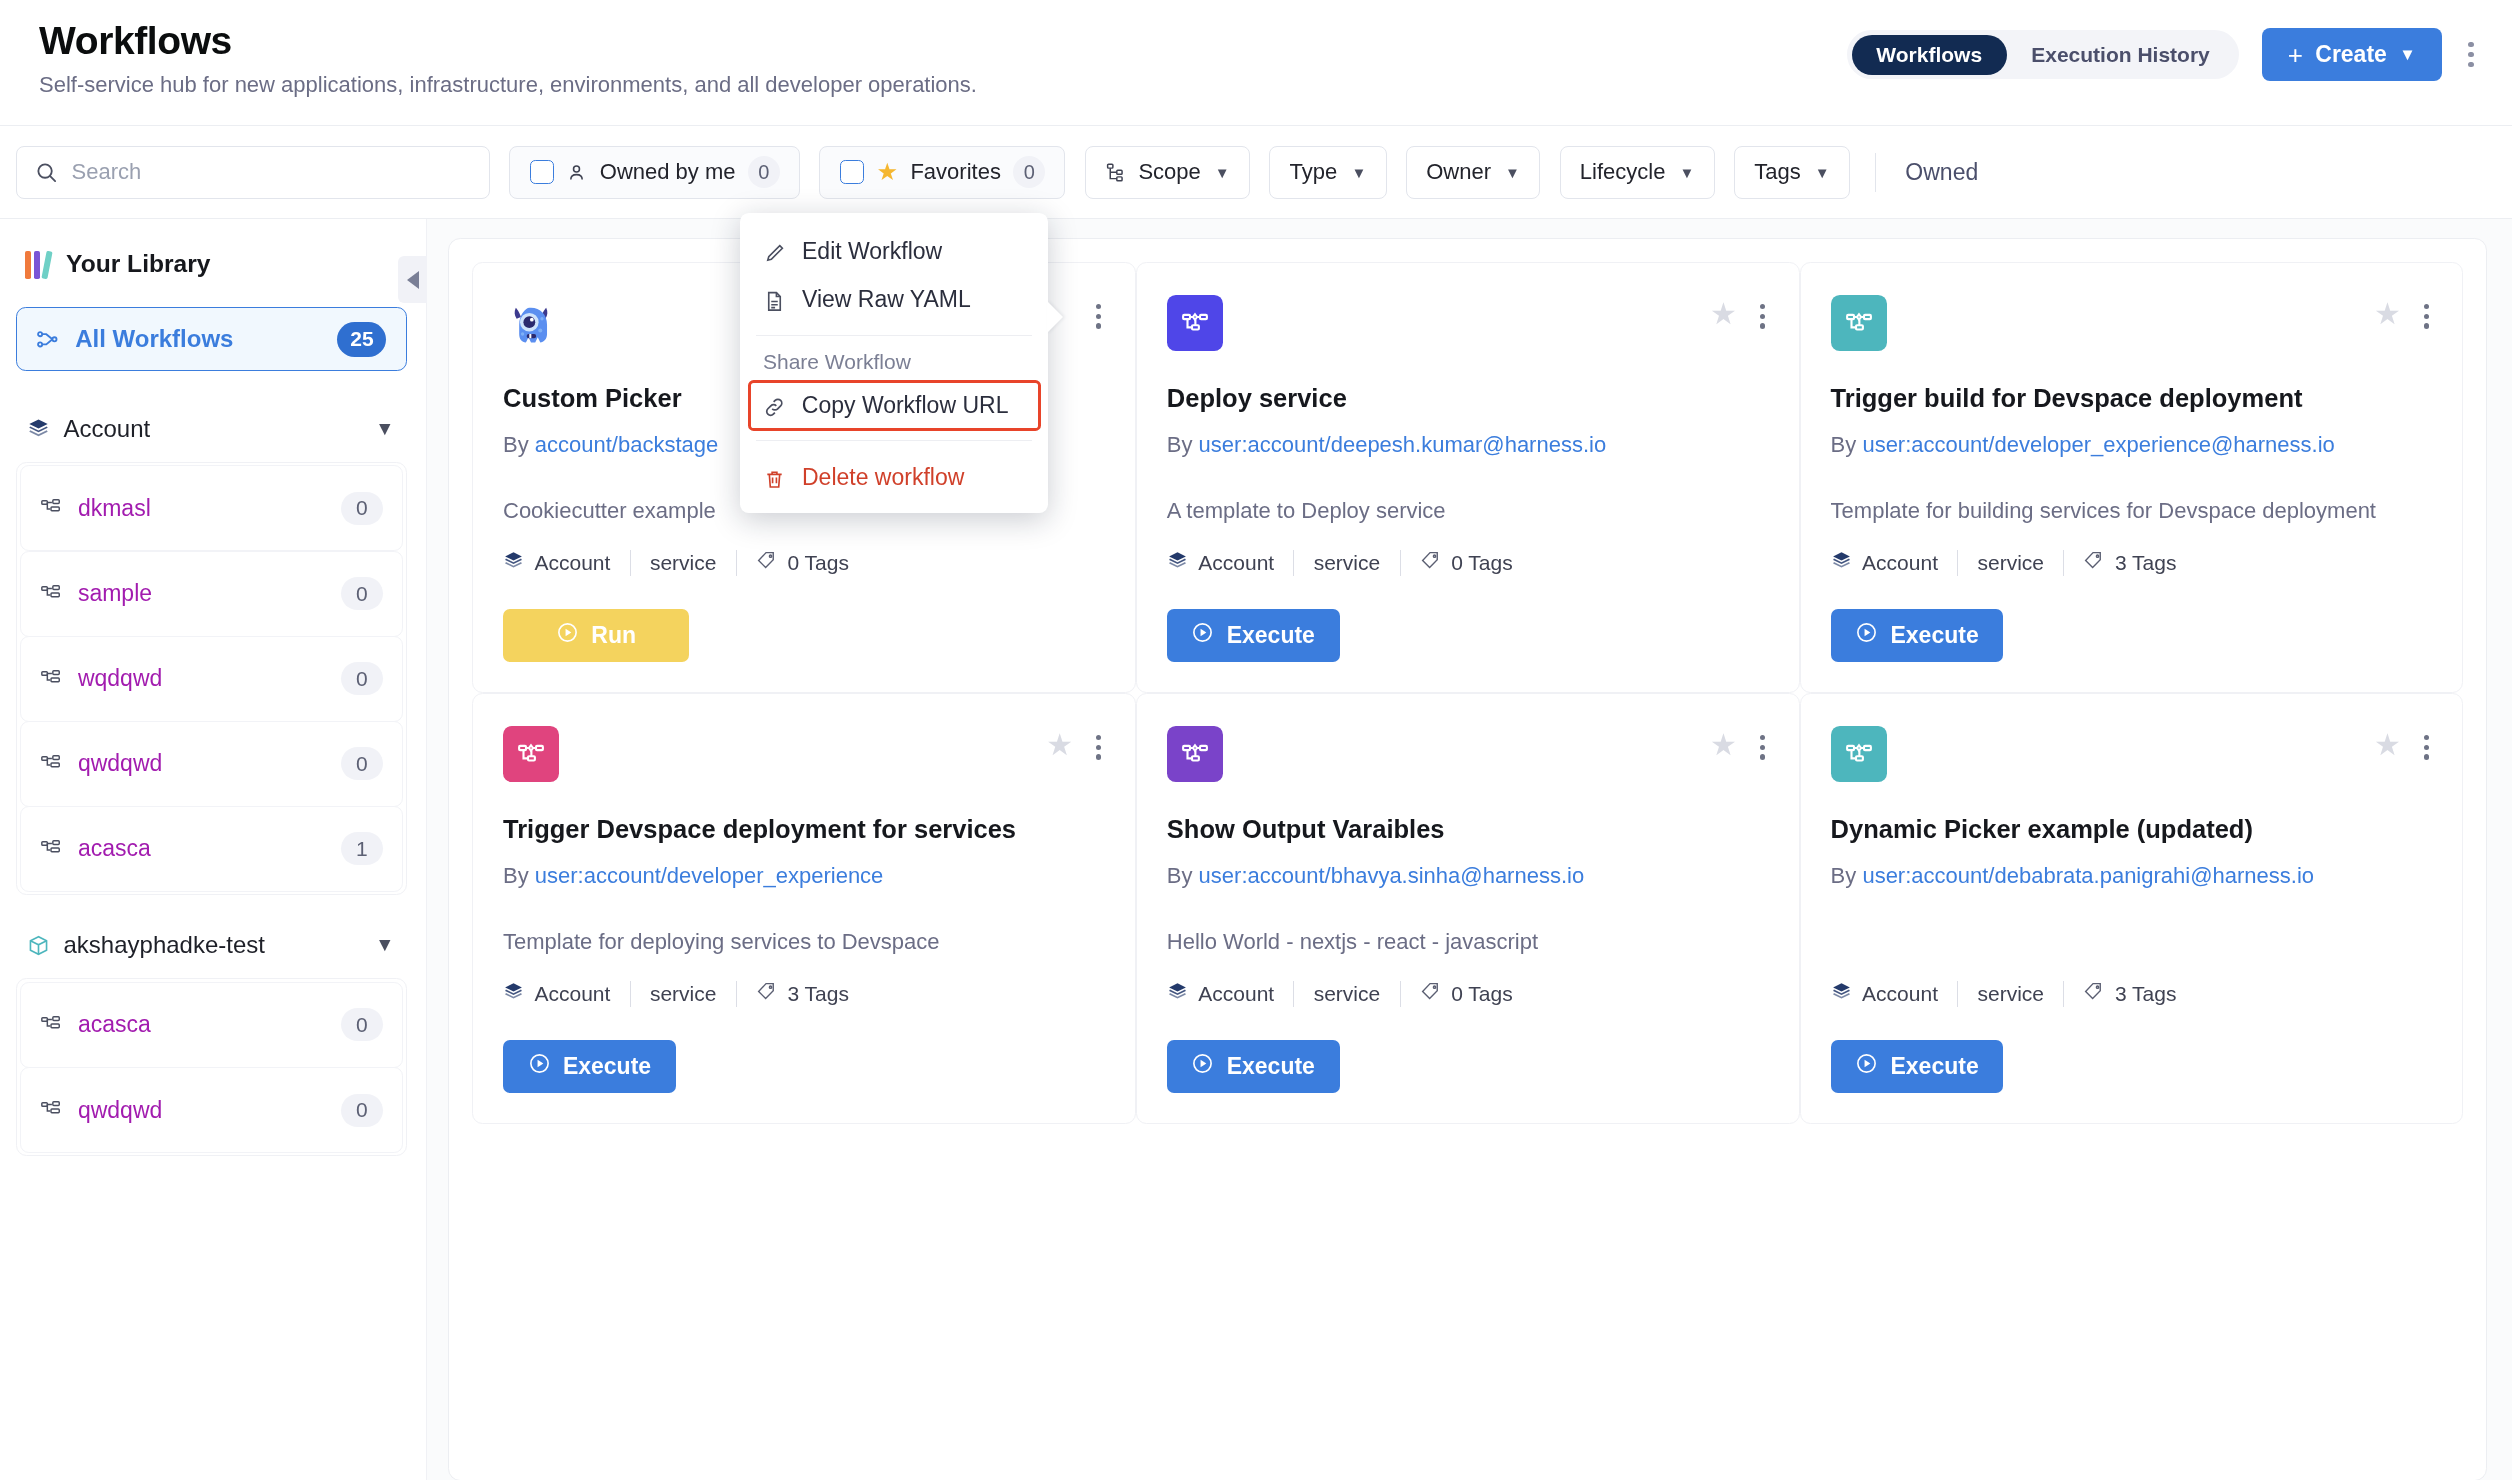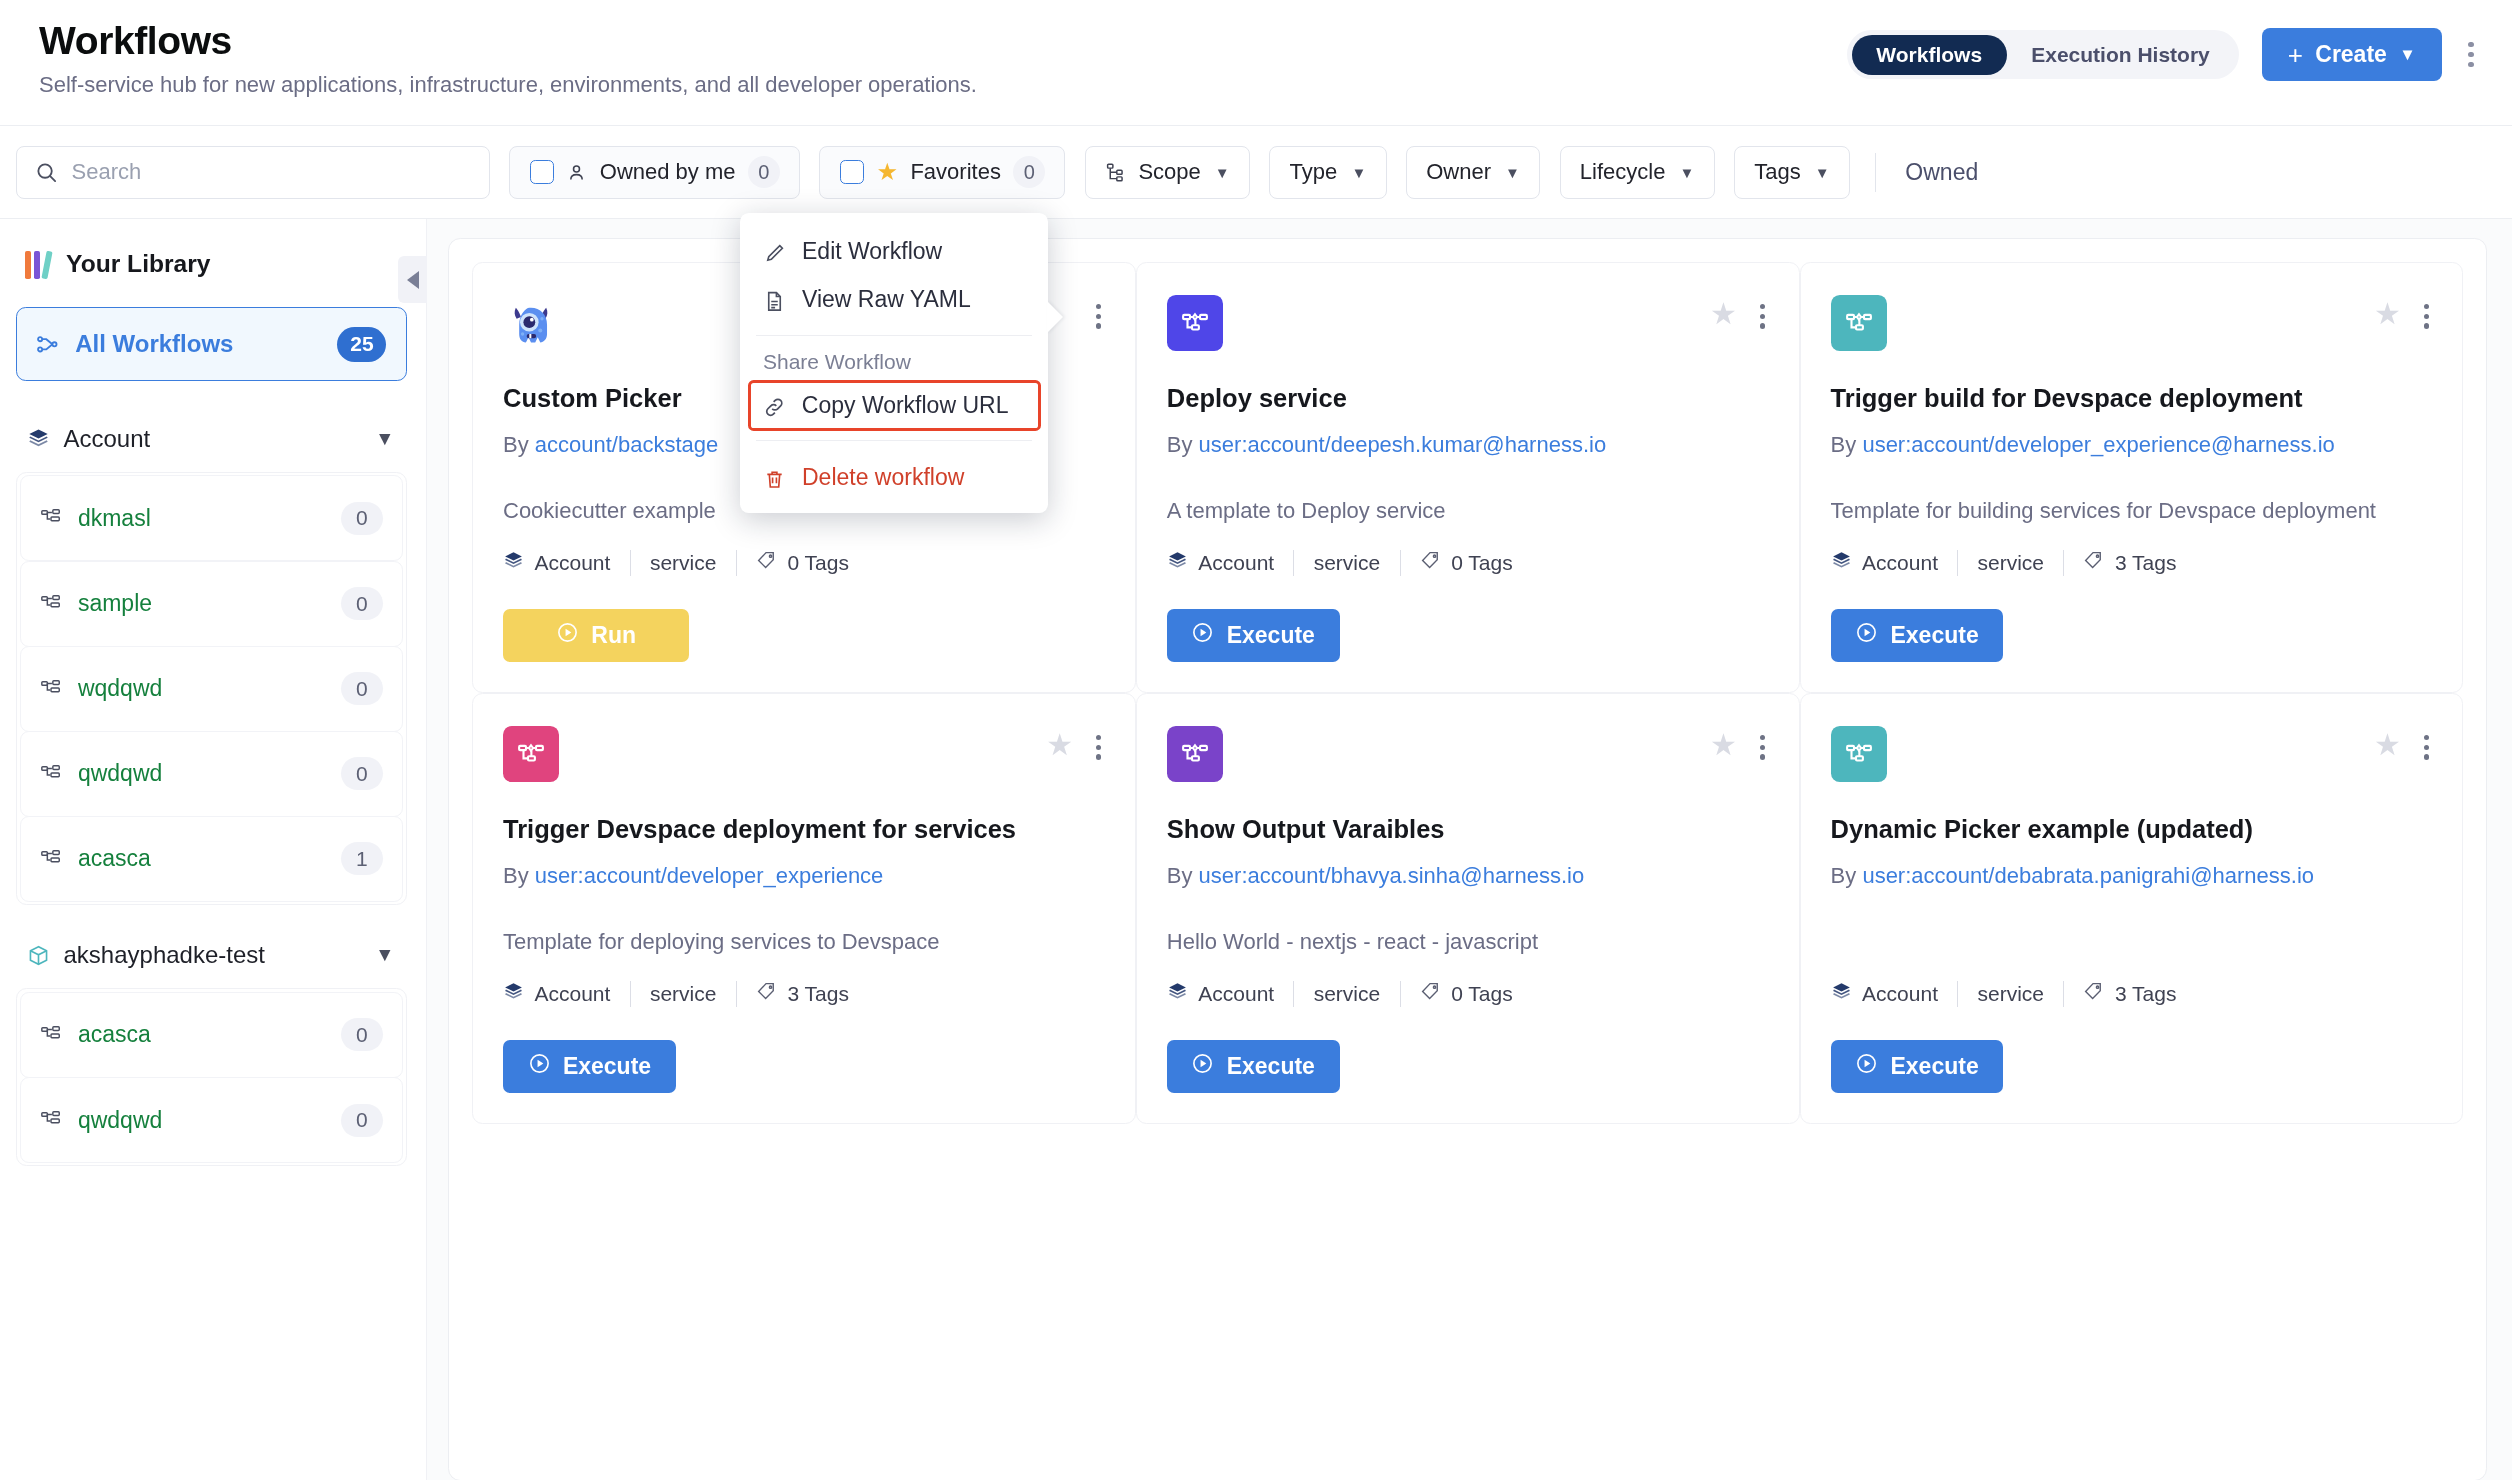--- a/index.html
+++ b/index.html
@@ -162,21 +162,21 @@
   }
   .lib-title { font-size: 24.6px; font-weight: 600; color: #16181d; }
   .books { display: flex; gap: 3.5px; align-items: flex-end; height: 30px; }
   .books span { display:block; width: 6.1px; height: 28px; border-radius: 1.8px; }
 
   .nav-all {
     display: flex; align-items: center; justify-content: space-between;
     border: 1.8px solid #3b7ddd;
     background: #f1f8fe;
     border-radius: 9.7px;
-    height: 74px;
+    height: 64px;
     padding: 0 19.3px 0 17.6px;
     cursor: pointer;
     margin-bottom: 33px;
   }
   .nav-all .left { display: flex; align-items: center; gap: 16px; }
   .nav-all .label { font-size: 24px; font-weight: 600; color: #3b7ddd; }
   .badge-blue {
     background: #2f6fd0; color: #fff;
     border-radius: 878px; min-width: 49px; height: 35px;
     display: flex; align-items: center; justify-content: center;
@@ -205,21 +205,21 @@
     display: flex; align-items: center; justify-content: space-between;
     height: 86px;
     padding: 0 19.3px 0 19.3px;
     border: 0.9px solid #f2f3f7;
     border-radius: 8.8px;
     background: #fff;
     cursor: pointer;
     margin-bottom: -0.9px;
   }
   .nav-item .left { display: flex; align-items: center; gap: 16px; }
-  .nav-item .label { font-size: 23px; color: #15803d; }
+  .nav-item .label { font-size: 23px; color: #a21caf; }
   .badge-grey {
     background: #f1f2f7; color: #5c6074;
     border-radius: 878px; min-width: 42px; height: 33px;
     display:flex; align-items:center; justify-content:center;
     font-size: 21px; padding: 0 8.8px;
   }
   .collapse-tab {
     position: absolute;
     top: 37px; right: -1.8px;
     width: 30px; height: 47px;

